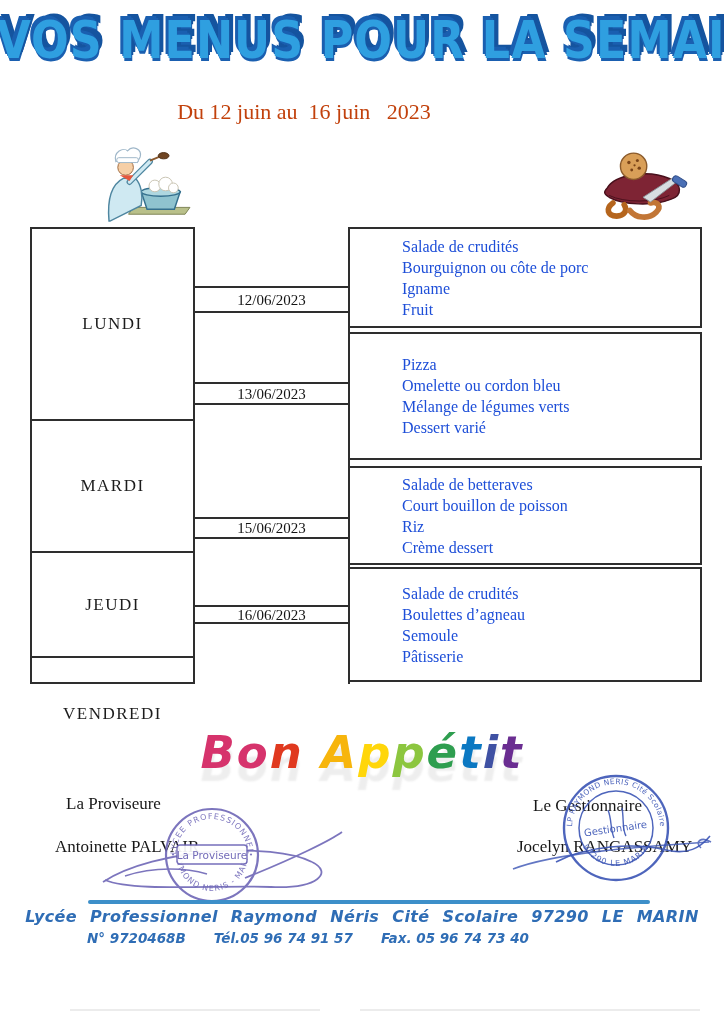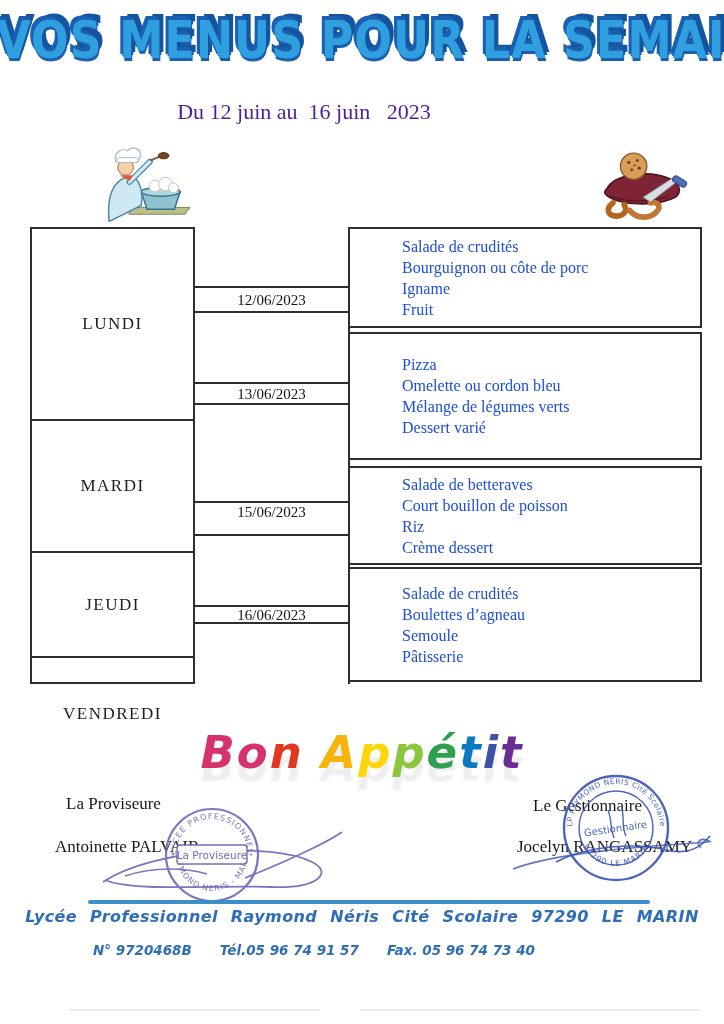--- a/index.html
+++ b/index.html
@@ -15,38 +15,38 @@
     transform:scale(1.01,1.18);transform-origin:center top;
     text-shadow:
       -3px -4px 0 #1a5fb0,
       -1px -2px 0 #1a5fb0,
        2px -3px 0 #15549f,
        4px -5px 0 #15549f,
        1px  2px 0 #1a5fb0;
   }
 
   .subtitle{top:99px;left:0;width:608px;text-align:center;
-    font-size:22px;color:#4c1d95;white-space:pre;}
+    font-size:22px;color:#c2410c;white-space:pre;}
 
   
   .day-col{top:227px;left:30px;width:165px;height:457px;
     border:2px solid #2e2e2e;box-sizing:border-box;}
   .day-cell{display:flex;align-items:center;justify-content:center;
     box-sizing:border-box;font-size:17px;letter-spacing:1.5px;color:#1c1c1c;}
   .day-cell + .day-cell{border-top:2px solid #2e2e2e;}
   .dc1{height:102px;margin-top:44px;}.dc2{height:132px;margin-top:44px;}.dc3{height:105px;}.dc4{height:114px;}
 
   .mid-col{top:227px;left:193px;width:157px;height:457px;
     border-left:2px solid #2e2e2e;border-right:2px solid #2e2e2e;box-sizing:border-box;}
   .date-strip{position:absolute;left:0;width:100%;box-sizing:border-box;
     border-top:2px solid #2e2e2e;border-bottom:2px solid #2e2e2e;
     text-align:center;font-size:15px;color:#141414;background:#fff;}
   .ds1{top:59px;height:27px;line-height:24px;}
   .ds2{top:155px;height:23px;line-height:20px;}
-  .ds3{top:274px;height:35px;line-height:18px;}
+  .ds3{top:290px;height:22px;line-height:18px;}
   .ds4{top:378px;height:19px;line-height:16px;}
 
   .menu-box{left:348px;width:354px;border:2px solid #2e2e2e;box-sizing:border-box;
     display:flex;flex-direction:column;justify-content:center;
     padding-left:52px;font-size:16px;line-height:21px;color:#1d4ed8;background:#fff;}
   .mb1{top:227px;height:101px;}
   .mb2{top:332px;height:128px;}
   .mb3{top:466px;height:99px;}
   .mb4{top:567px;height:115px;}
 
@@ -64,23 +64,23 @@
   .name-left{top:837px;left:55px;}
   .role-right{top:796px;left:533px;}
   .name-right{top:837px;left:517px;}
   .stamp-svg{pointer-events:none;}
 
   
   .rule{top:900px;left:88px;width:562px;height:4px;background:#3d8fc9;border-radius:2px;}
   .f1{top:907px;left:0;width:724px;text-align:center;
     font-family:"DejaVu Sans",sans-serif;font-style:italic;font-weight:bold;
     font-size:16px;color:#2f6db5;letter-spacing:0.4px;word-spacing:7px;white-space:nowrap;}
-  .f2{top:930px;left:93px;width:442px;display:flex;justify-content:space-between;
+  .f2{top:930px;left:87px;width:442px;display:flex;justify-content:space-between;
     font-family:"DejaVu Sans",sans-serif;font-style:italic;font-weight:bold;
-    font-size:13.5px;color:#2f6db5;margin-top:12px;}
+    font-size:13.5px;color:#2f6db5;}
   .scan-line{height:2px;background:#ececec;top:1009px;}
   .sl-a{left:70px;width:250px;}
   .sl-b{left:360px;width:340px;}
 </style>
 </head>
 <body>
 
 <div class="page">
 
   <div class="abs wordart">VOS MENUS POUR LA SEMAINE</div>

